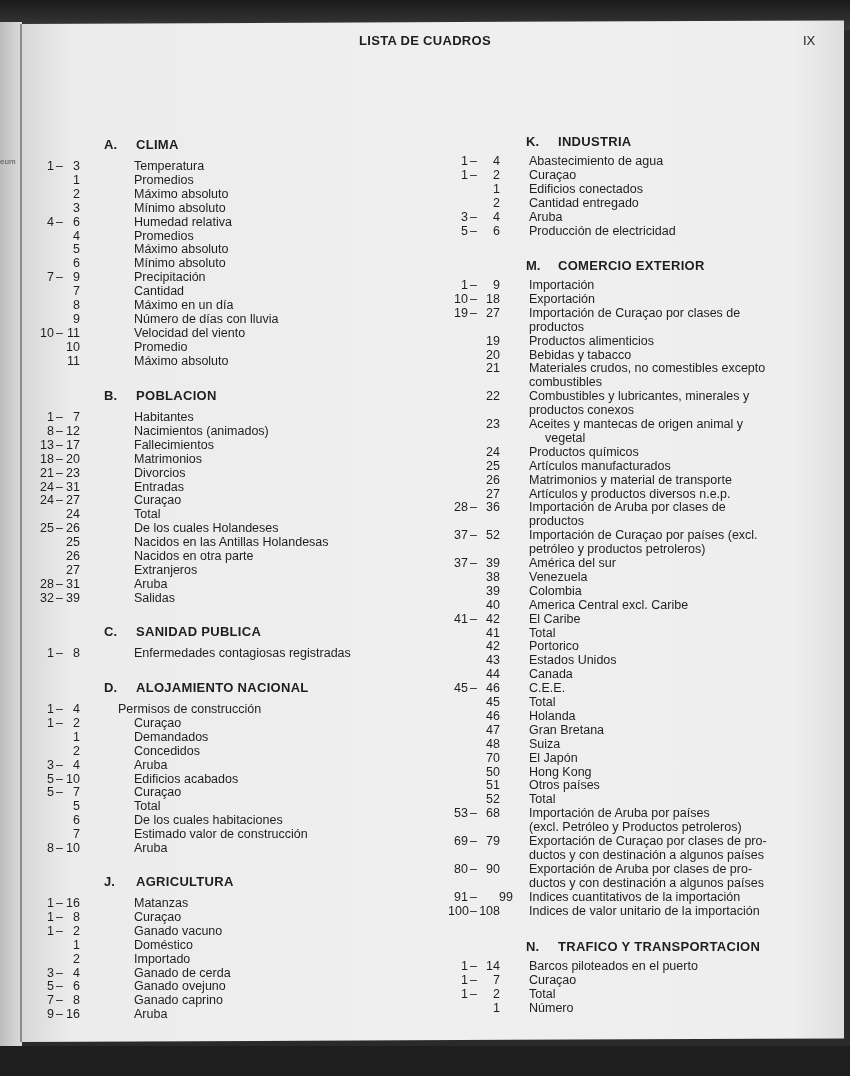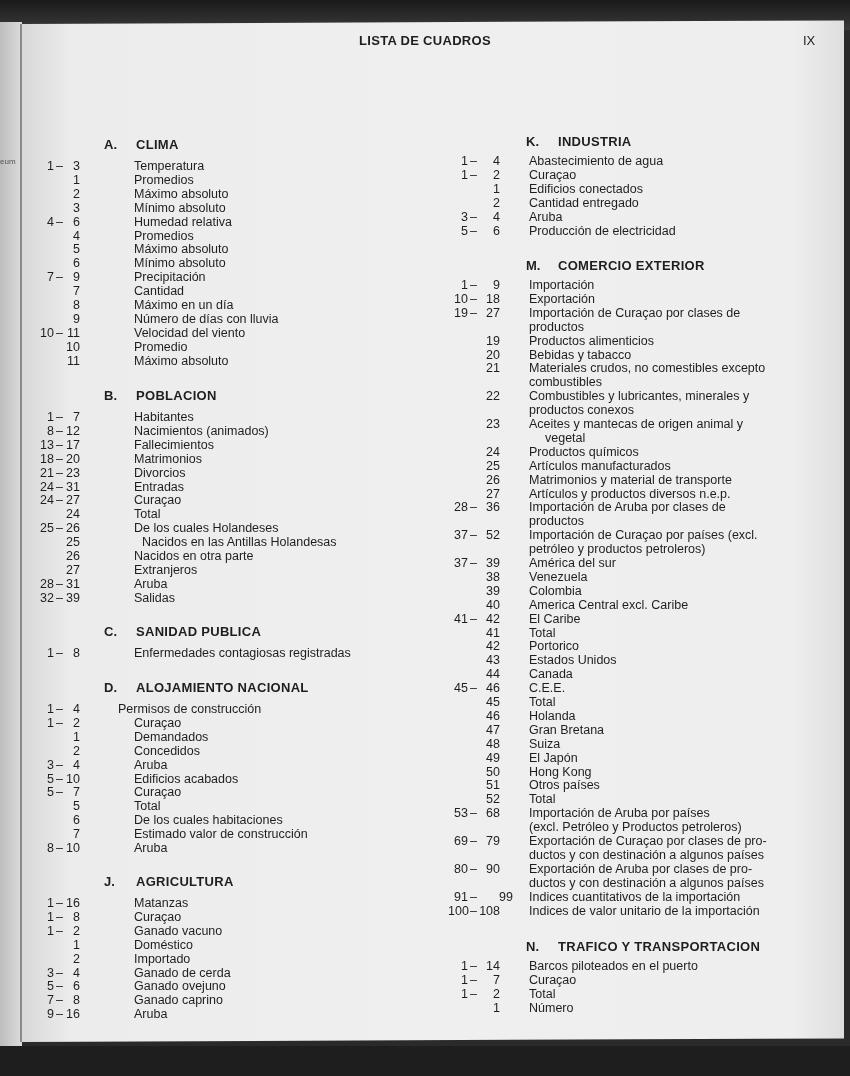--- a/index.html
+++ b/index.html
@@ -175,21 +175,21 @@
       <span class="label" style="left: 96px;">Total</span>
     </div>
     <div class="row" style="top: 521.2px; left: 0px;">
       <span class="num-from" style="width: 16px;">25</span>
       <span class="num-dash" style="left: 18px;">–</span>
       <span class="num-to" style="left: 16px; width: 26px;">26</span>
       <span class="label" style="left: 96px;">De los cuales Holandeses</span>
     </div>
     <div class="row" style="top: 535.1px; left: 0px;">
       <span class="num-to" style="left: 16px; width: 26px;">25</span>
-      <span class="label" style="left: 104px;">Nacidos en las Antillas Holandesas</span>
+      <span class="label" style="left: 96px;">Nacidos en las Antillas Holandesas</span>
     </div>
     <div class="row" style="top: 549px; left: 0px;">
       <span class="num-to" style="left: 16px; width: 26px;">26</span>
       <span class="label" style="left: 96px;">Nacidos en otra parte</span>
     </div>
     <div class="row" style="top: 562.9px; left: 0px;">
       <span class="num-to" style="left: 16px; width: 26px;">27</span>
       <span class="label" style="left: 96px;">Extranjeros</span>
     </div>
     <div class="row" style="top: 576.8px; left: 0px;">
@@ -510,21 +510,21 @@
     </div>
     <div class="row" style="top: 722.8px; left: 0px;">
       <span class="num-to" style="left: 22px; width: 30px;">47</span>
       <span class="label" style="left: 81px;">Gran Bretana</span>
     </div>
     <div class="row" style="top: 736.7px; left: 0px;">
       <span class="num-to" style="left: 22px; width: 30px;">48</span>
       <span class="label" style="left: 81px;">Suiza</span>
     </div>
     <div class="row" style="top: 750.6px; left: 0px;">
-      <span class="num-to" style="left: 22px; width: 30px;">49</span>
+      <span class="num-to" style="left: 22px; width: 30px;">70</span>
       <span class="label" style="left: 81px;">El Japón</span>
     </div>
     <div class="row" style="top: 764.5px; left: 0px;">
       <span class="num-to" style="left: 22px; width: 30px;">50</span>
       <span class="label" style="left: 81px;">Hong Kong</span>
     </div>
     <div class="row" style="top: 778.4px; left: 0px;">
       <span class="num-to" style="left: 22px; width: 30px;">51</span>
       <span class="label" style="left: 81px;">Otros países</span>
     </div>

